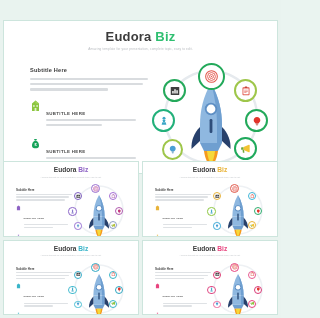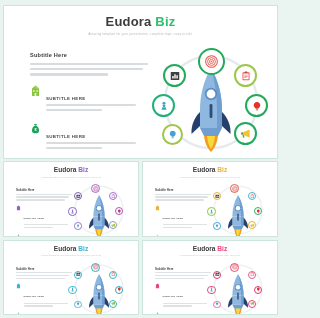--- a/index.html
+++ b/index.html
@@ -7,21 +7,21 @@
   html, body {
     width: 281px; height: 318px;
     background: #eaf4f0;
     font-family: "Liberation Sans", sans-serif;
     overflow: hidden;
   }
   .page { width: 281px; height: 318px; background: #e9f3ef; position: relative; }
 
   
   .hero {
-    position: absolute; left: 3px; top: 5px;
+    position: absolute; left: 3px; top: 20px;
     width: 275px; height: 154px;
     background: #ffffff;
     border: 1px solid #cde5dd;
   }
   .slide-title {
     text-align: center; margin-top: 9px;
     font-size: 13px; font-weight: bold; color: #3c3c3c;
     letter-spacing: .2px; line-height: 1;
   }
   .slide-title .accent { color: #2fbf71; }

